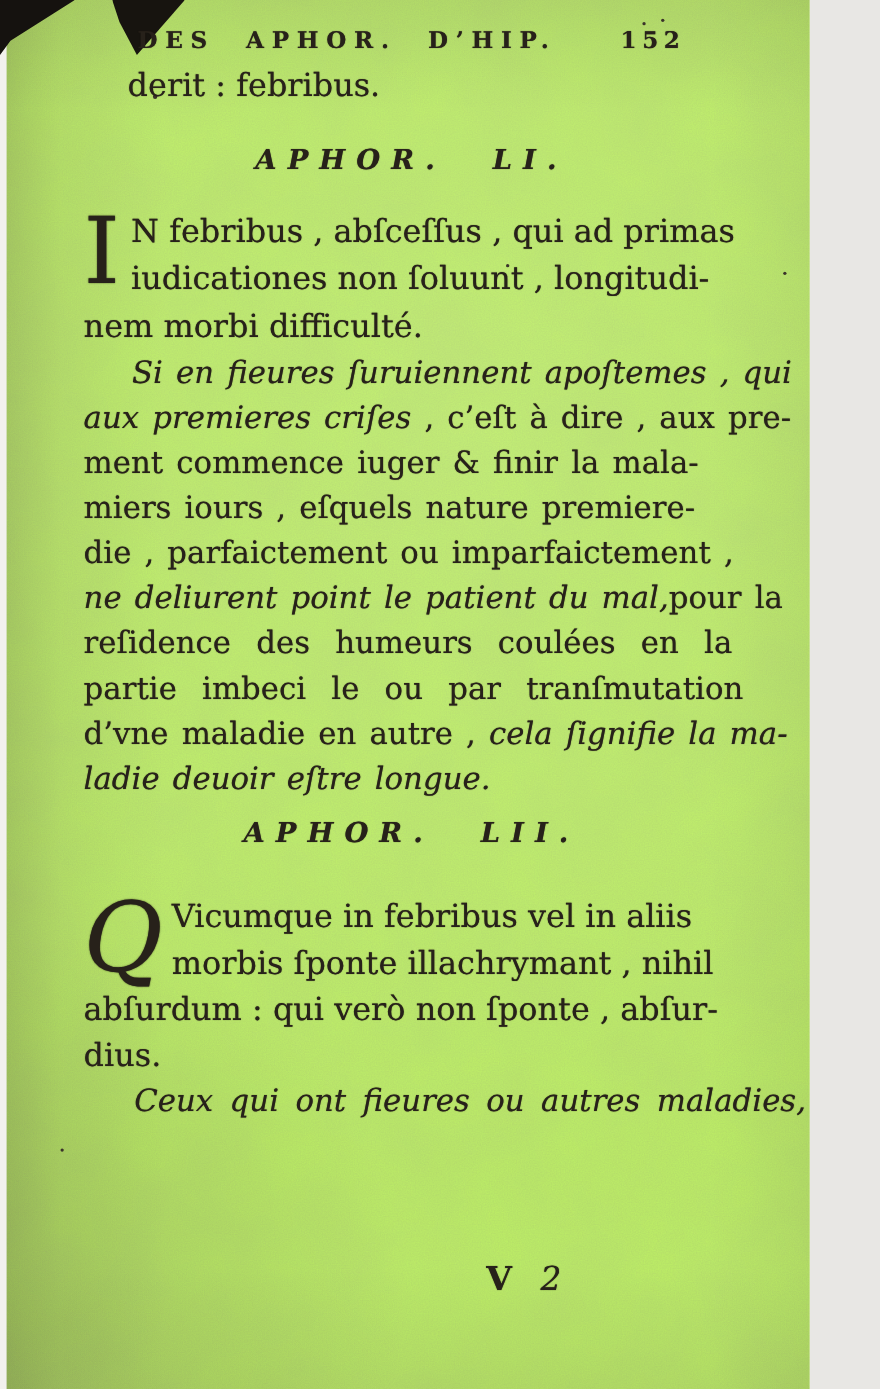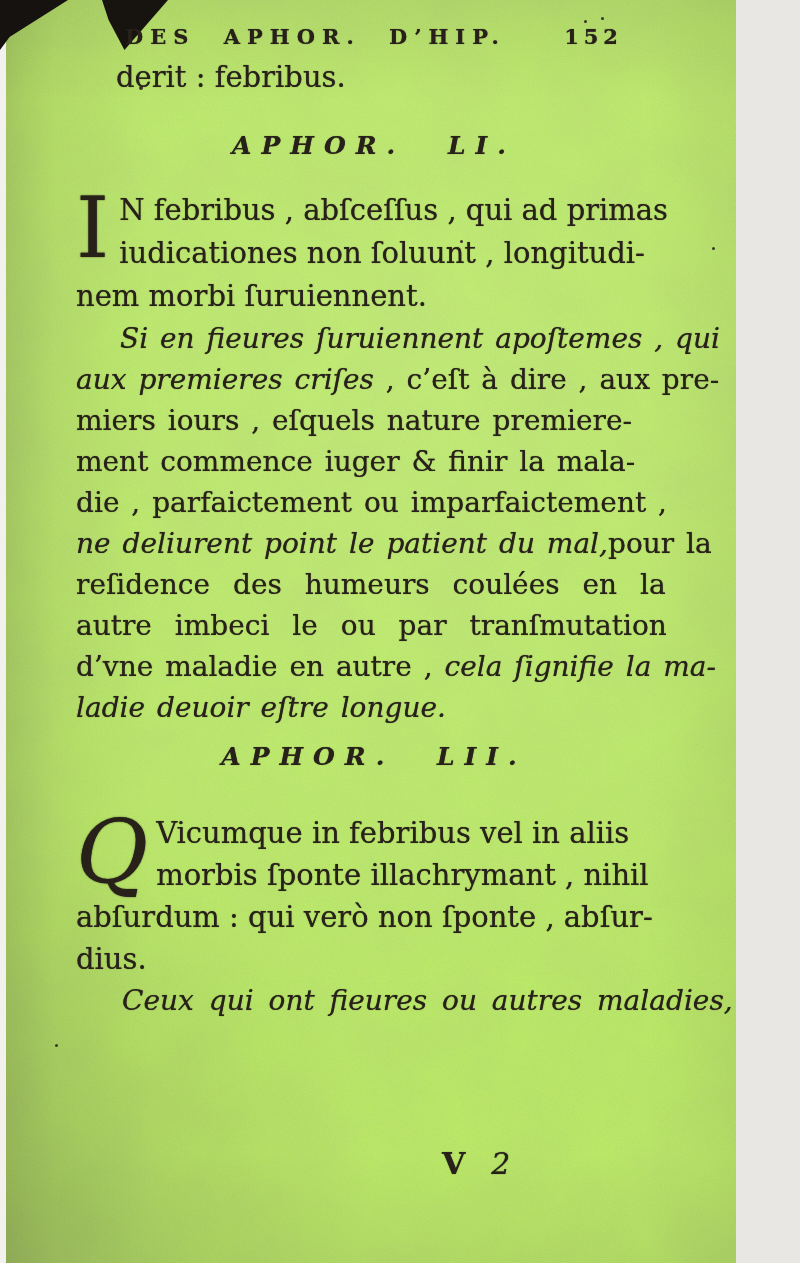--- a/index.html
+++ b/index.html
@@ -138,32 +138,32 @@
     </div>
 
     <div class="carry">derit : febribus.</div>
 
 
     <div class="h-aphor li">APHOR. LI.</div>
 
     <div class="latin">
       <span class="dropcap">I</span><span>N febribus , abſceſſus , qui ad primas</span><br>
       <span>iudicationes non ſoluunt , longitudi-</span><br>
-      <span>nem morbi ſuruiennent.</span>
+      <span>nem morbi difficulté.</span>
     </div>
 
     <div class="fr">
       <div class="line indent"><span class="it">Si en fieures ſuruiennent apoſtemes , qui</span></div>
       <div class="line"><span class="it">aux premieres criſes</span><span class="ro"> , c’eſt à dire , aux pre-</span></div>
+      <div class="line"><span class="ro">ment commence iuger &amp; finir la mala-</span></div>
       <div class="line"><span class="ro">miers iours , eſquels nature premiere-</span></div>
-      <div class="line"><span class="ro">ment commence iuger &amp; finir la mala-</span></div>
       <div class="line"><span class="ro">die , parfaictement ou imparfaictement ,</span></div>
       <div class="line"><span class="it">ne deliurent point le patient du mal,</span><span class="ro">pour la</span></div>
       <div class="line wide"><span class="ro">reſidence des humeurs coulées en la</span></div>
-      <div class="line wide"><span class="ro">autre imbeci le ou par tranſmutation</span></div>
+      <div class="line wide"><span class="ro">partie imbeci le ou par tranſmutation</span></div>
       <div class="line"><span class="ro">d’vne maladie en autre ,</span><span class="it"> cela ſignifie la ma-</span></div>
       <div class="line"><span class="it">ladie deuoir eſtre longue.</span></div>
     </div>
 
     <div class="h-aphor lii">APHOR. LII.</div>
 
     <div class="latin latin52">
       <span class="dropcap q">Q</span><span>Vicumque in febribus vel in aliis</span><br>
       <span>morbis ſponte illachrymant , nihil</span><br>
       <span>abſurdum : qui verò non ſponte , abſur-</span><br>

